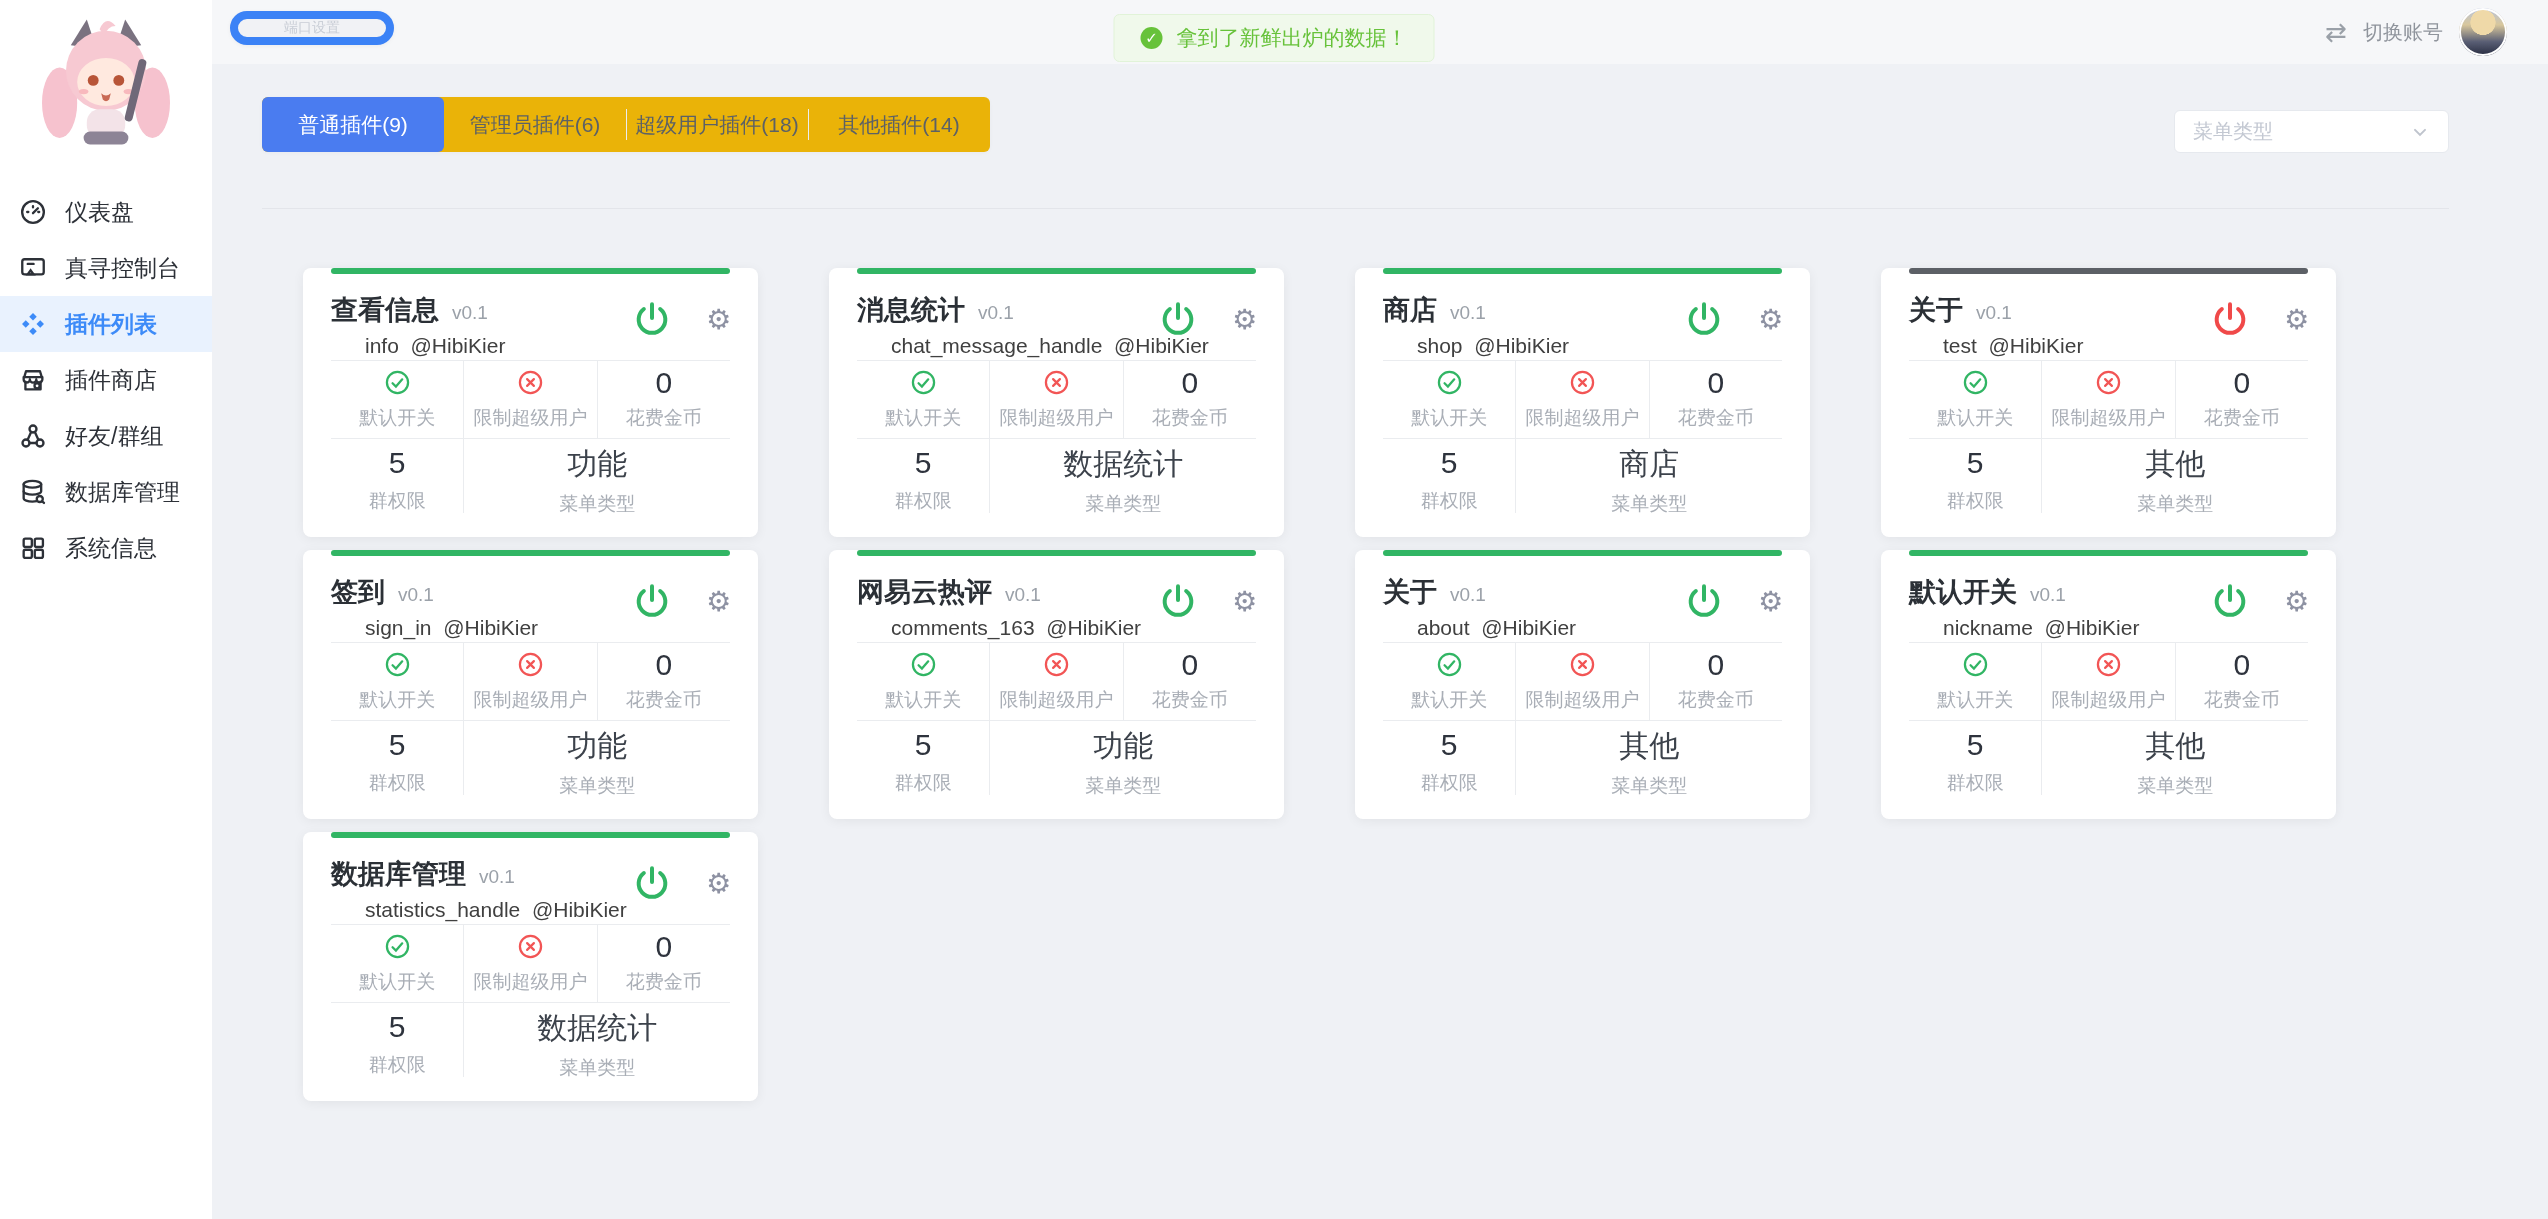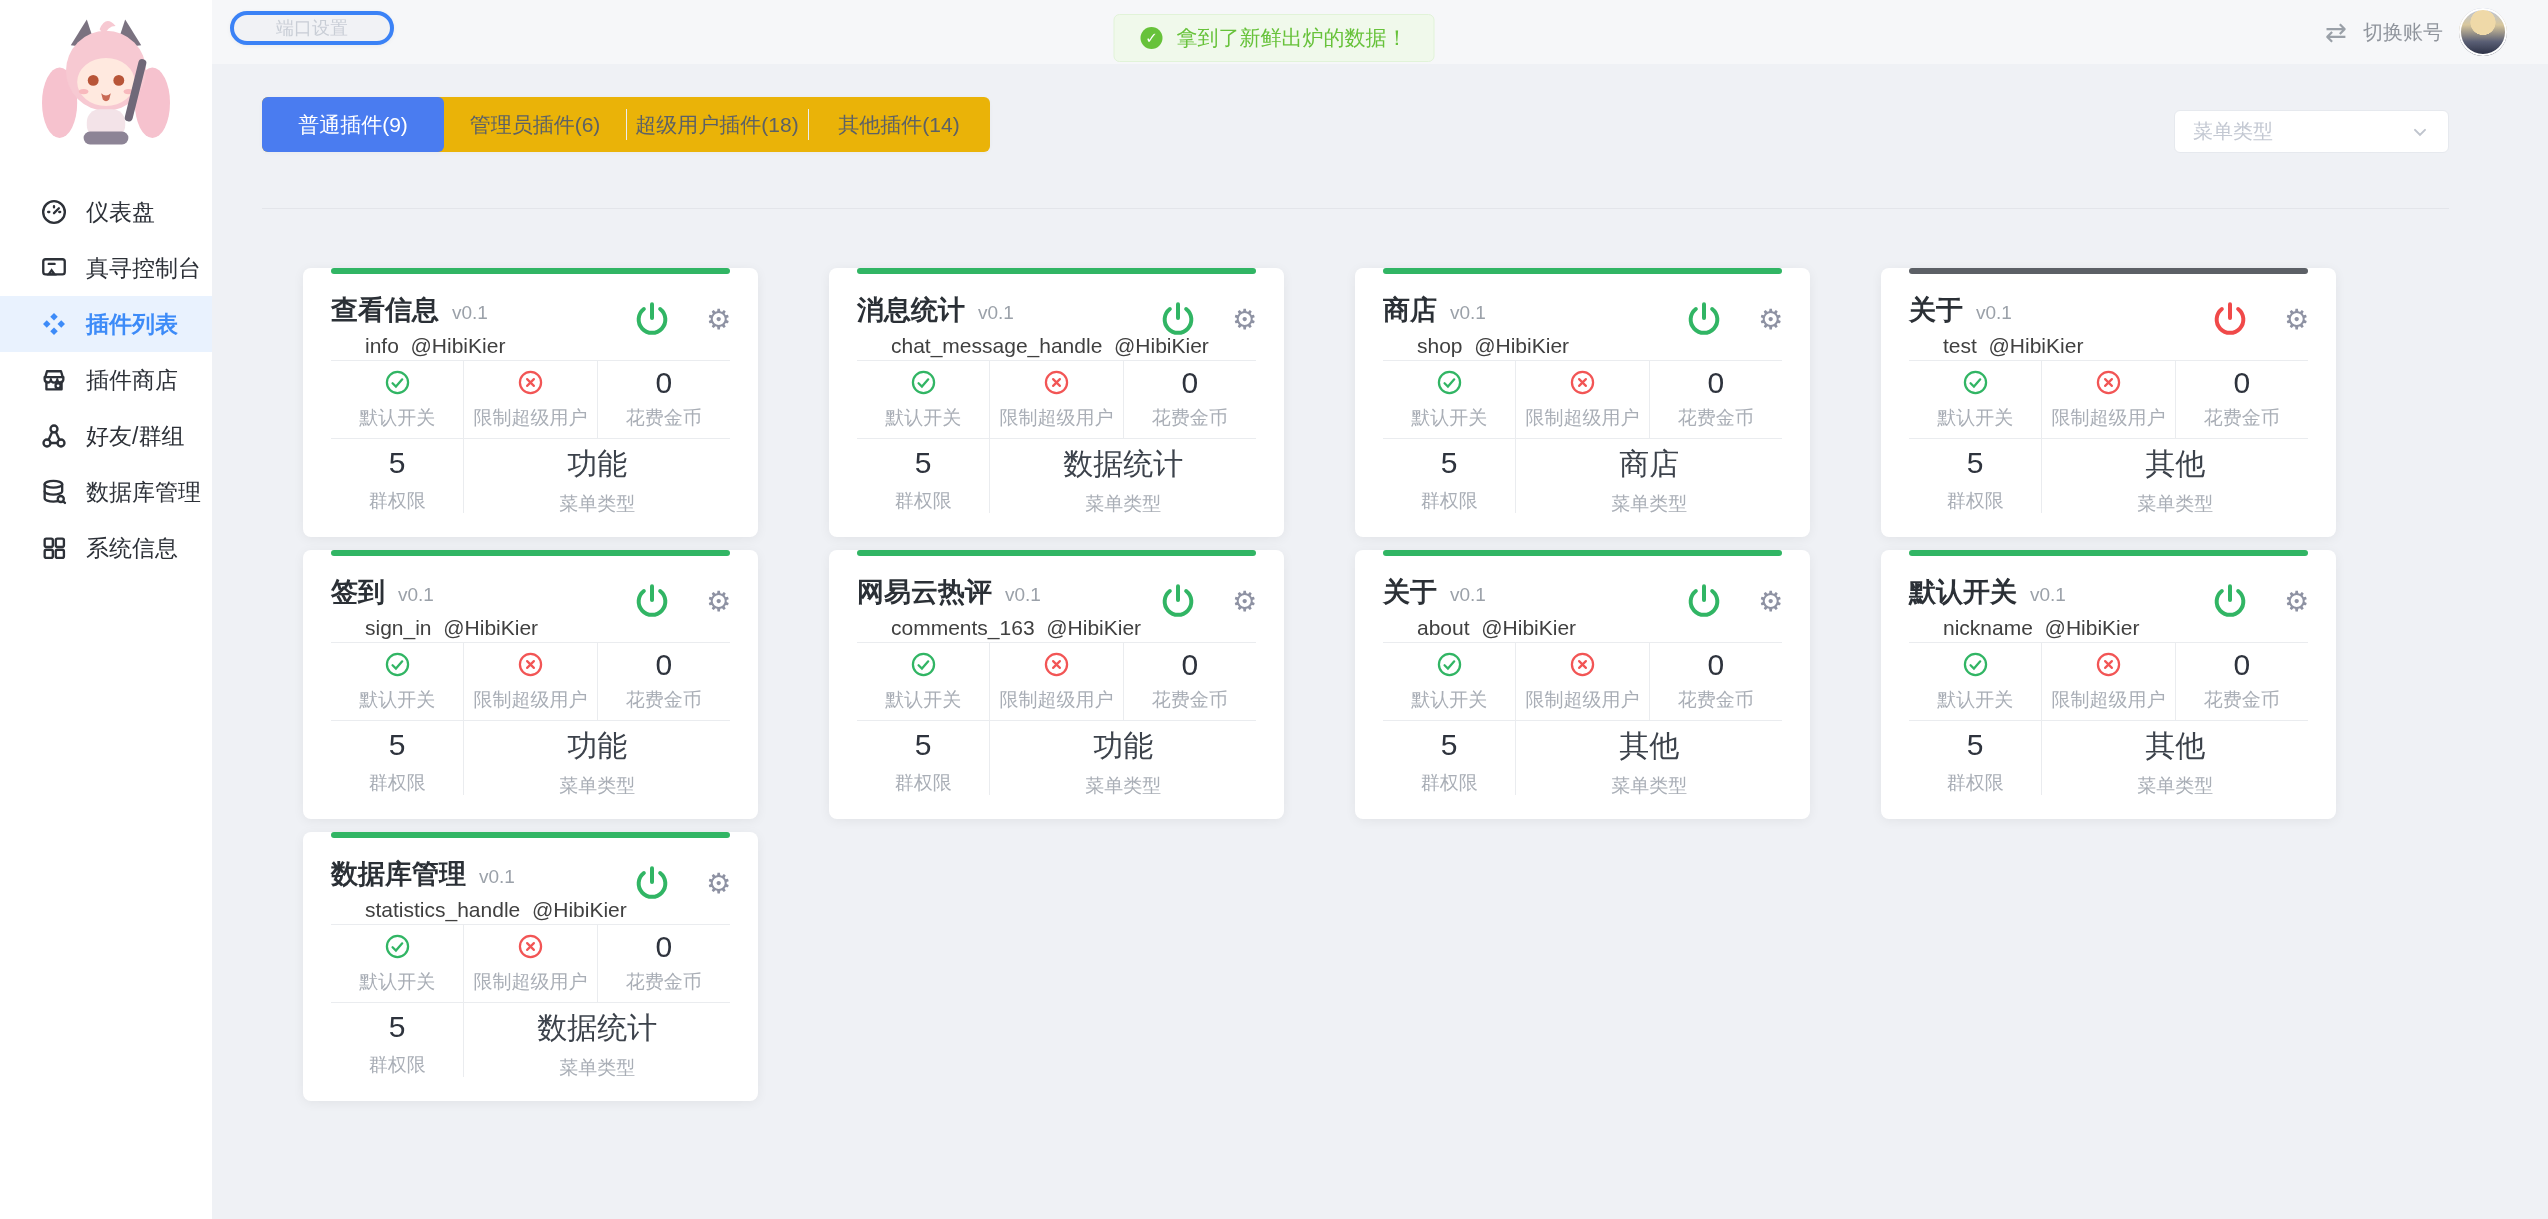--- a/index.html
+++ b/index.html
@@ -8,34 +8,34 @@
     font-family:"Liberation Sans","DejaVu Sans",sans-serif;
     background:#eff1f5; position:relative; color:#2d3138;
   }
 
   
   .sidebar { position:absolute; left:0; top:0; width:212px; height:100%;
     background:#ffffff; z-index:5; }
   .logo { width:160px; height:160px; margin:10px auto 14px auto; display:block; }
   .side-menu { margin-top:14px; }
   .side-item { display:flex; align-items:center; gap:17px; height:56px;
-    padding-left:39px; cursor:pointer; color:#2d3138; font-size:23px; }
+    padding-left:18px; cursor:pointer; color:#2d3138; font-size:23px; }
   .side-item .s-icon { width:30px; height:30px; display:flex; align-items:center;
     justify-content:center; color:#2d3138; }
   .side-item .s-icon svg { width:28px; height:28px; }
   .side-item.active { background:#e9f2fe; color:#3d8bf8; font-weight:bold; }
   .side-item.active .s-icon { color:#3d8bf8; }
 
   
   .topbar { position:absolute; left:212px; right:0; top:0; height:64px;
     background:#f6f7f9; }
   .port-pill { position:absolute; left:18px; top:11px; width:164px; height:34px;
-    border-radius:18px; background:#f1f2f5; border:4px solid #3b82f6;
+    border-radius:18px; background:#f1f2f5; border:8px solid #3b82f6;
     box-shadow:0 1px 4px rgba(0,0,0,.05); display:flex; align-items:center;
-    justify-content:center; font-size:18px; color:#c9ced6; cursor:pointer; }
+    justify-content:center; font-size:14px; color:#c9ced6; cursor:pointer; }
   .account { position:absolute; right:41px; top:0; height:64px; display:flex;
     align-items:center; gap:16px; }
   .swap-icon { font-size:26px; color:#9aa0a8; line-height:1; }
   .switch-label { font-size:20px; color:#8f949c; cursor:pointer; }
   .avatar { width:48px; height:48px; border-radius:50%; cursor:pointer;
     background:
       radial-gradient(circle at 50% 30%, #efd9a8 0 30%, rgba(0,0,0,0) 31%),
       linear-gradient(180deg,#b9c4dd 0%, #d8c79c 35%, #5a5f75 70%, #262b3f 100%);
     box-shadow:0 0 0 2px #ffffff inset; }
 

